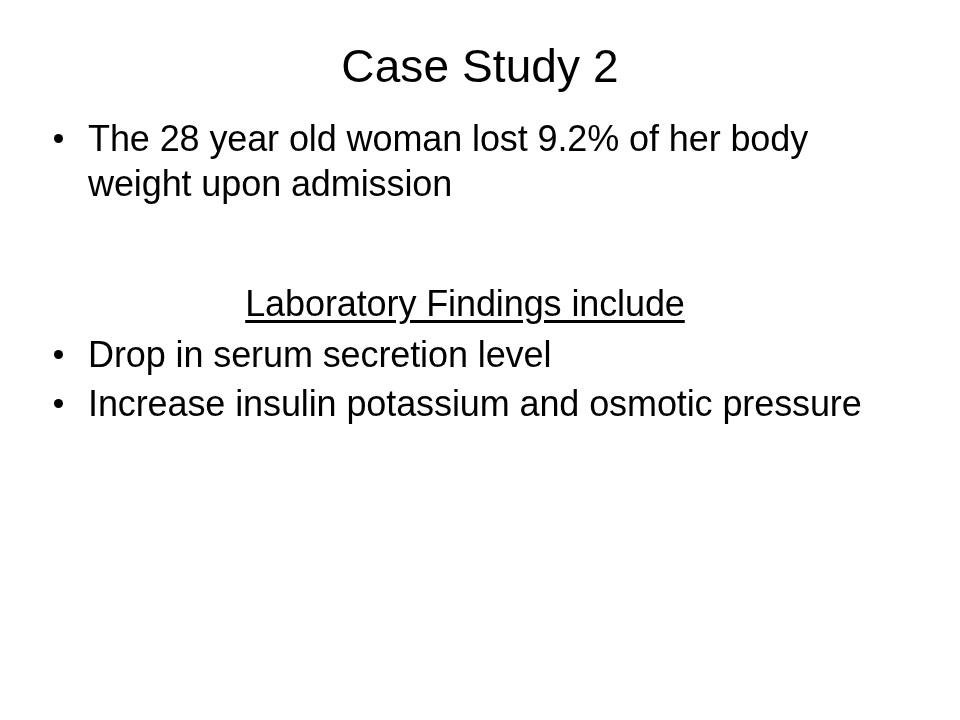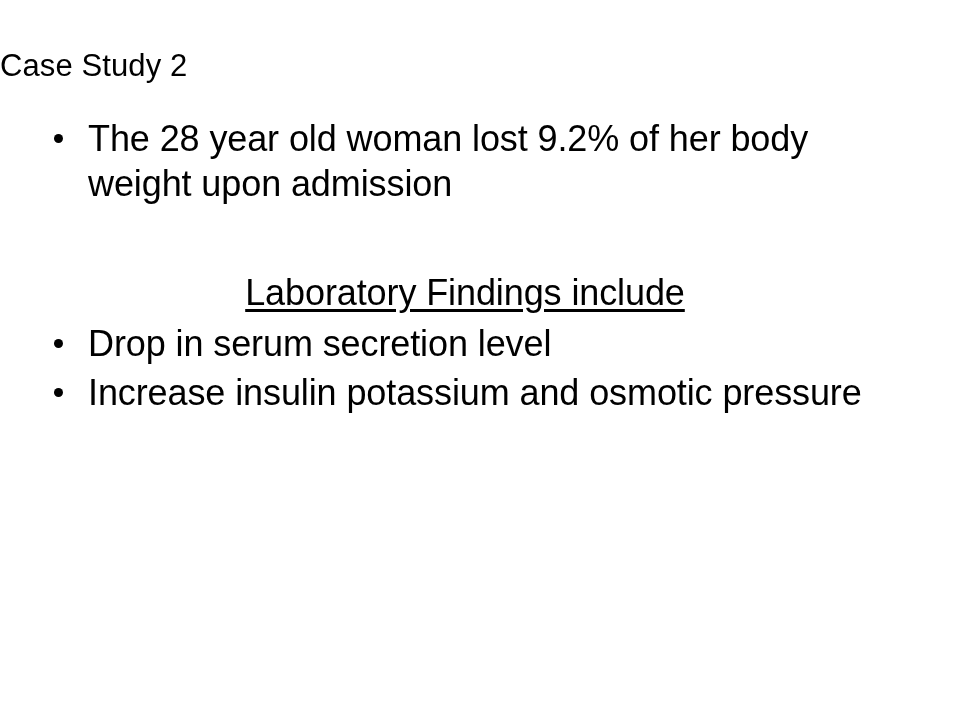--- a/index.html
+++ b/index.html
@@ -18,21 +18,22 @@
     height: 720px;
     background: #ffffff;
     overflow: hidden;
     box-sizing: border-box;
   }
   .slide-title {
     position: absolute;
     top: 46px;
     left: 0;
     width: 960px;
-    font-size: 31px;
+    text-align: center;
+    font-size: 46px;
     line-height: 40px;
     font-weight: normal;
     letter-spacing: 0.1px;
     white-space: nowrap;
   }
   .body-area {
     position: absolute;
     top: 116px;
     left: 44px;
     width: 862px;
@@ -61,21 +62,21 @@
   .spacer-line {
     display: block;
     height: 58px;
   }
   .section-heading {
     display: block;
     text-align: center;
     font-size: 36px;
     line-height: 45px;
     letter-spacing: -0.1px;
-    margin: 0 0 6px 0;
+    margin: 11px 0 6px 0;
     padding-right: 20px;
   }
   .section-heading .txt {
     text-decoration: underline;
     text-underline-offset: 4px;
   }
   .tight { margin-bottom: 4px; }
 </style>
 </head>
 <body>

